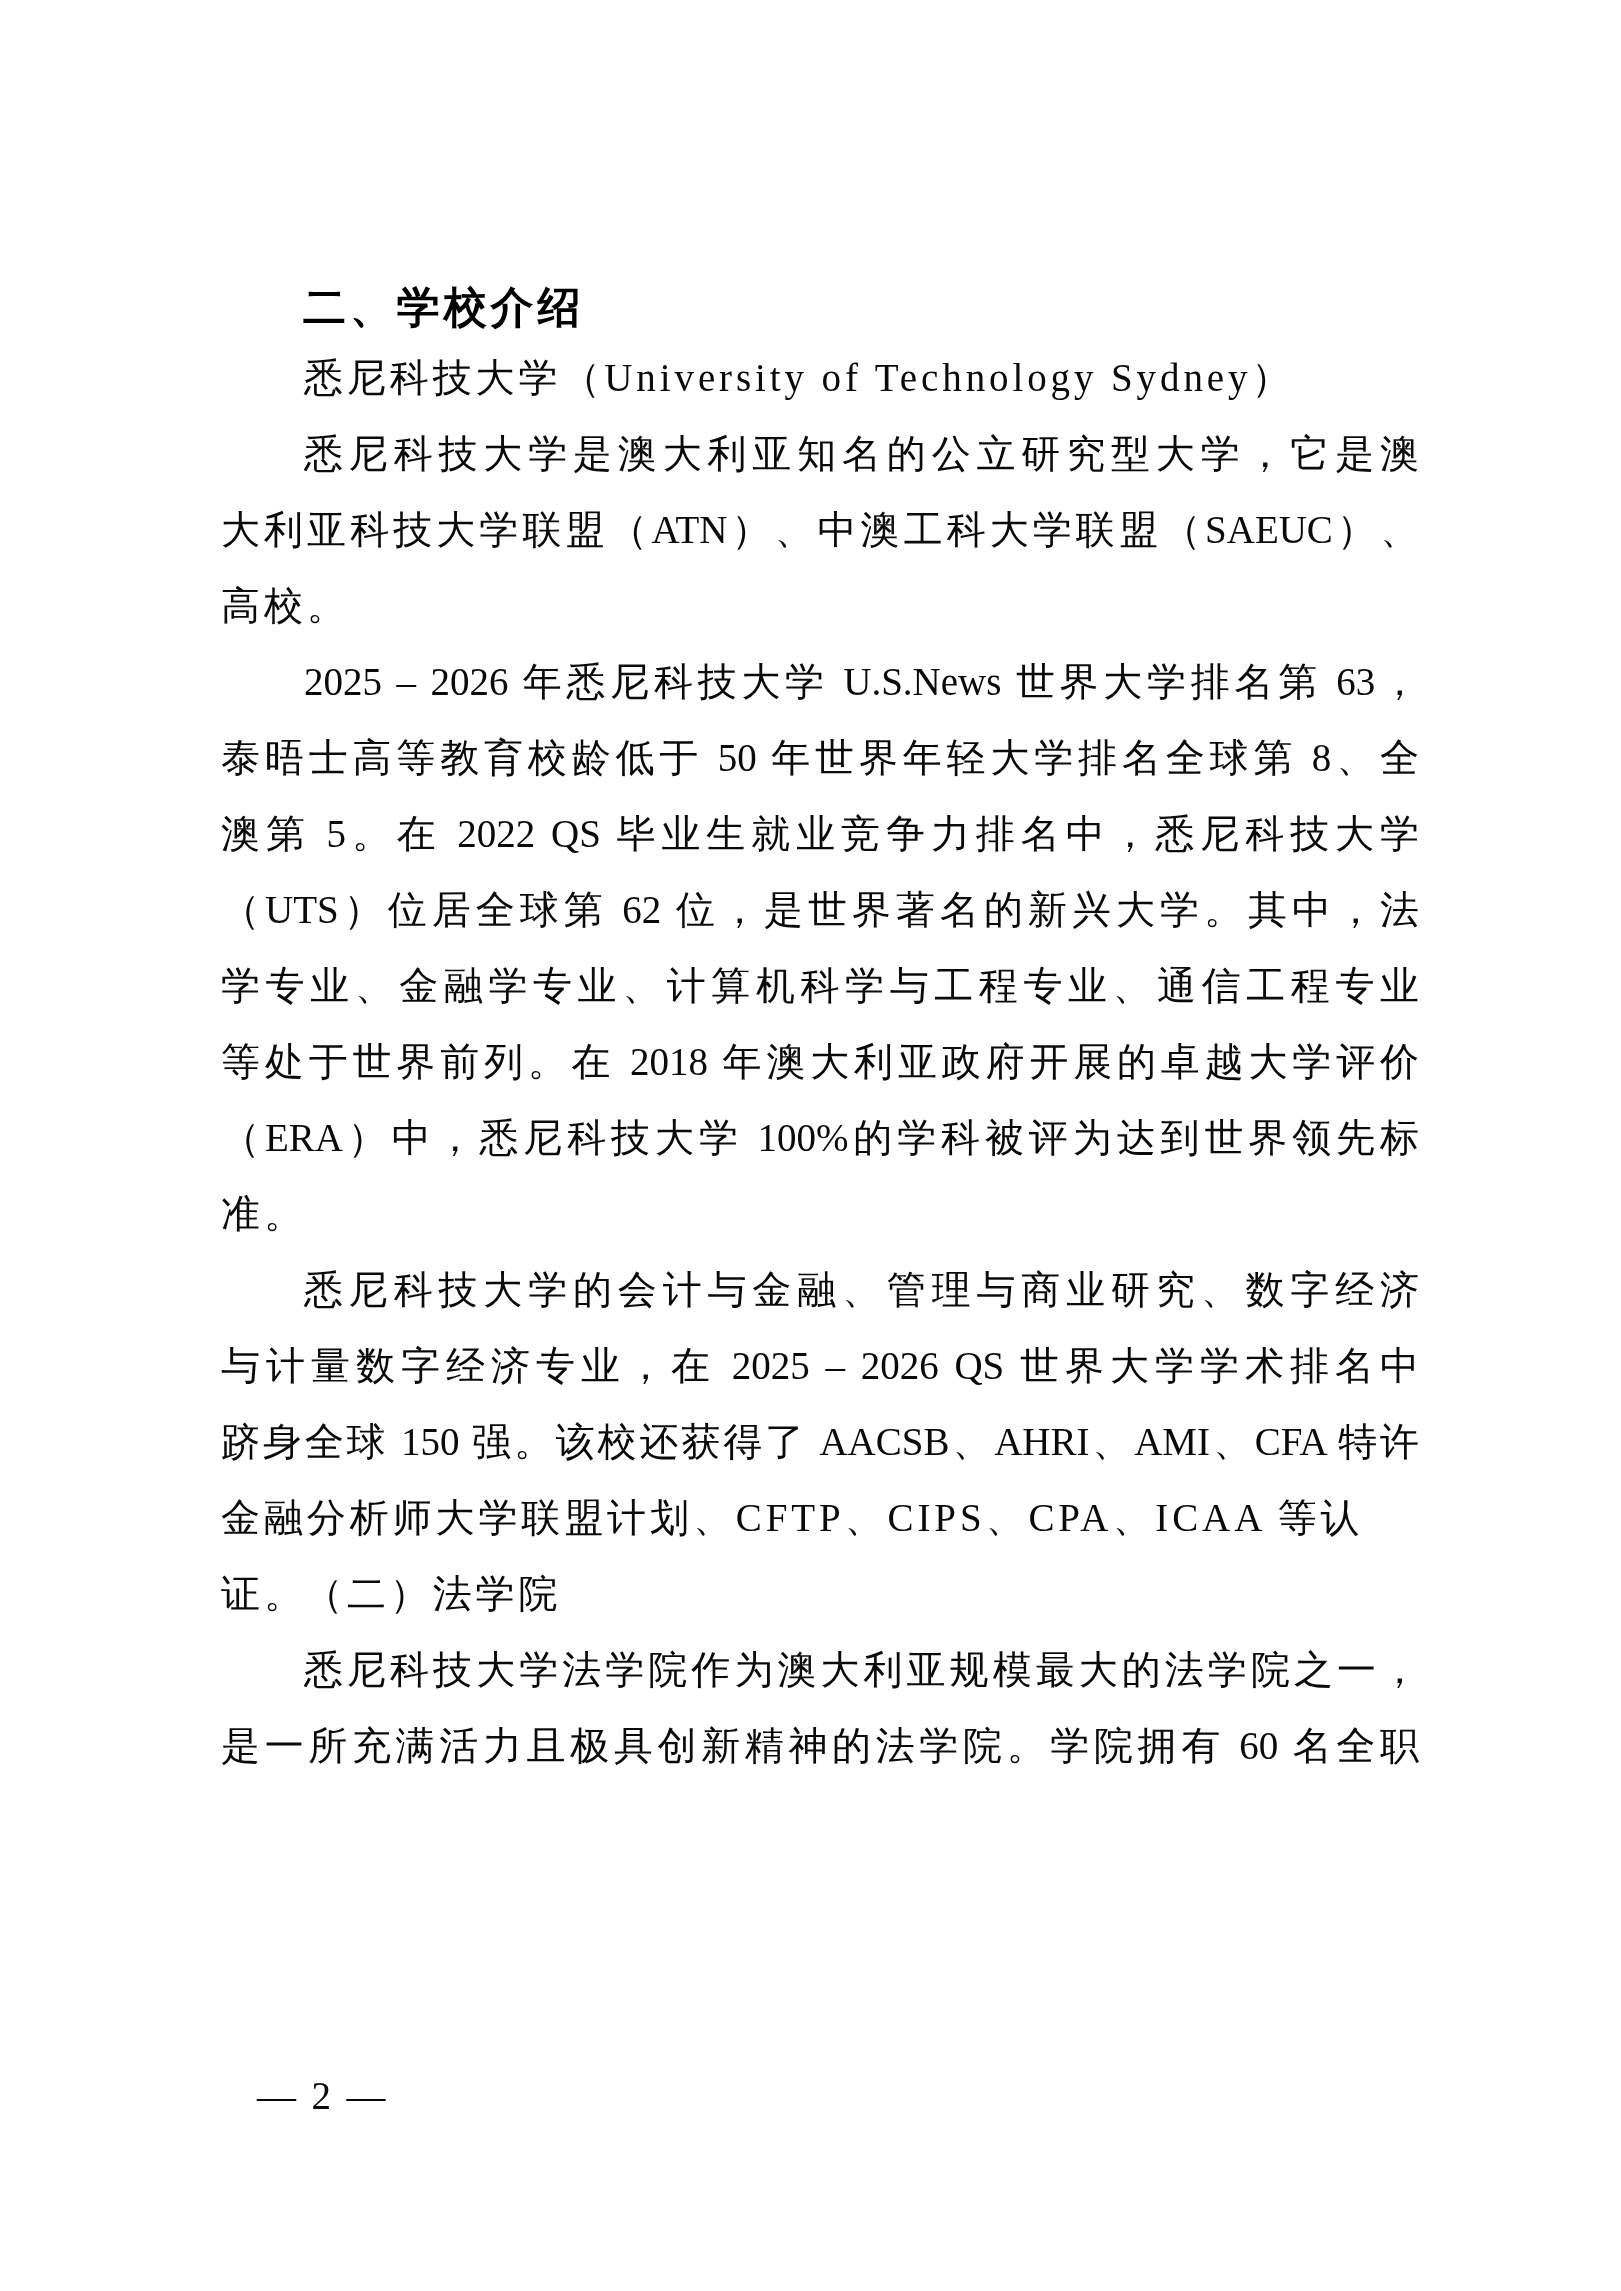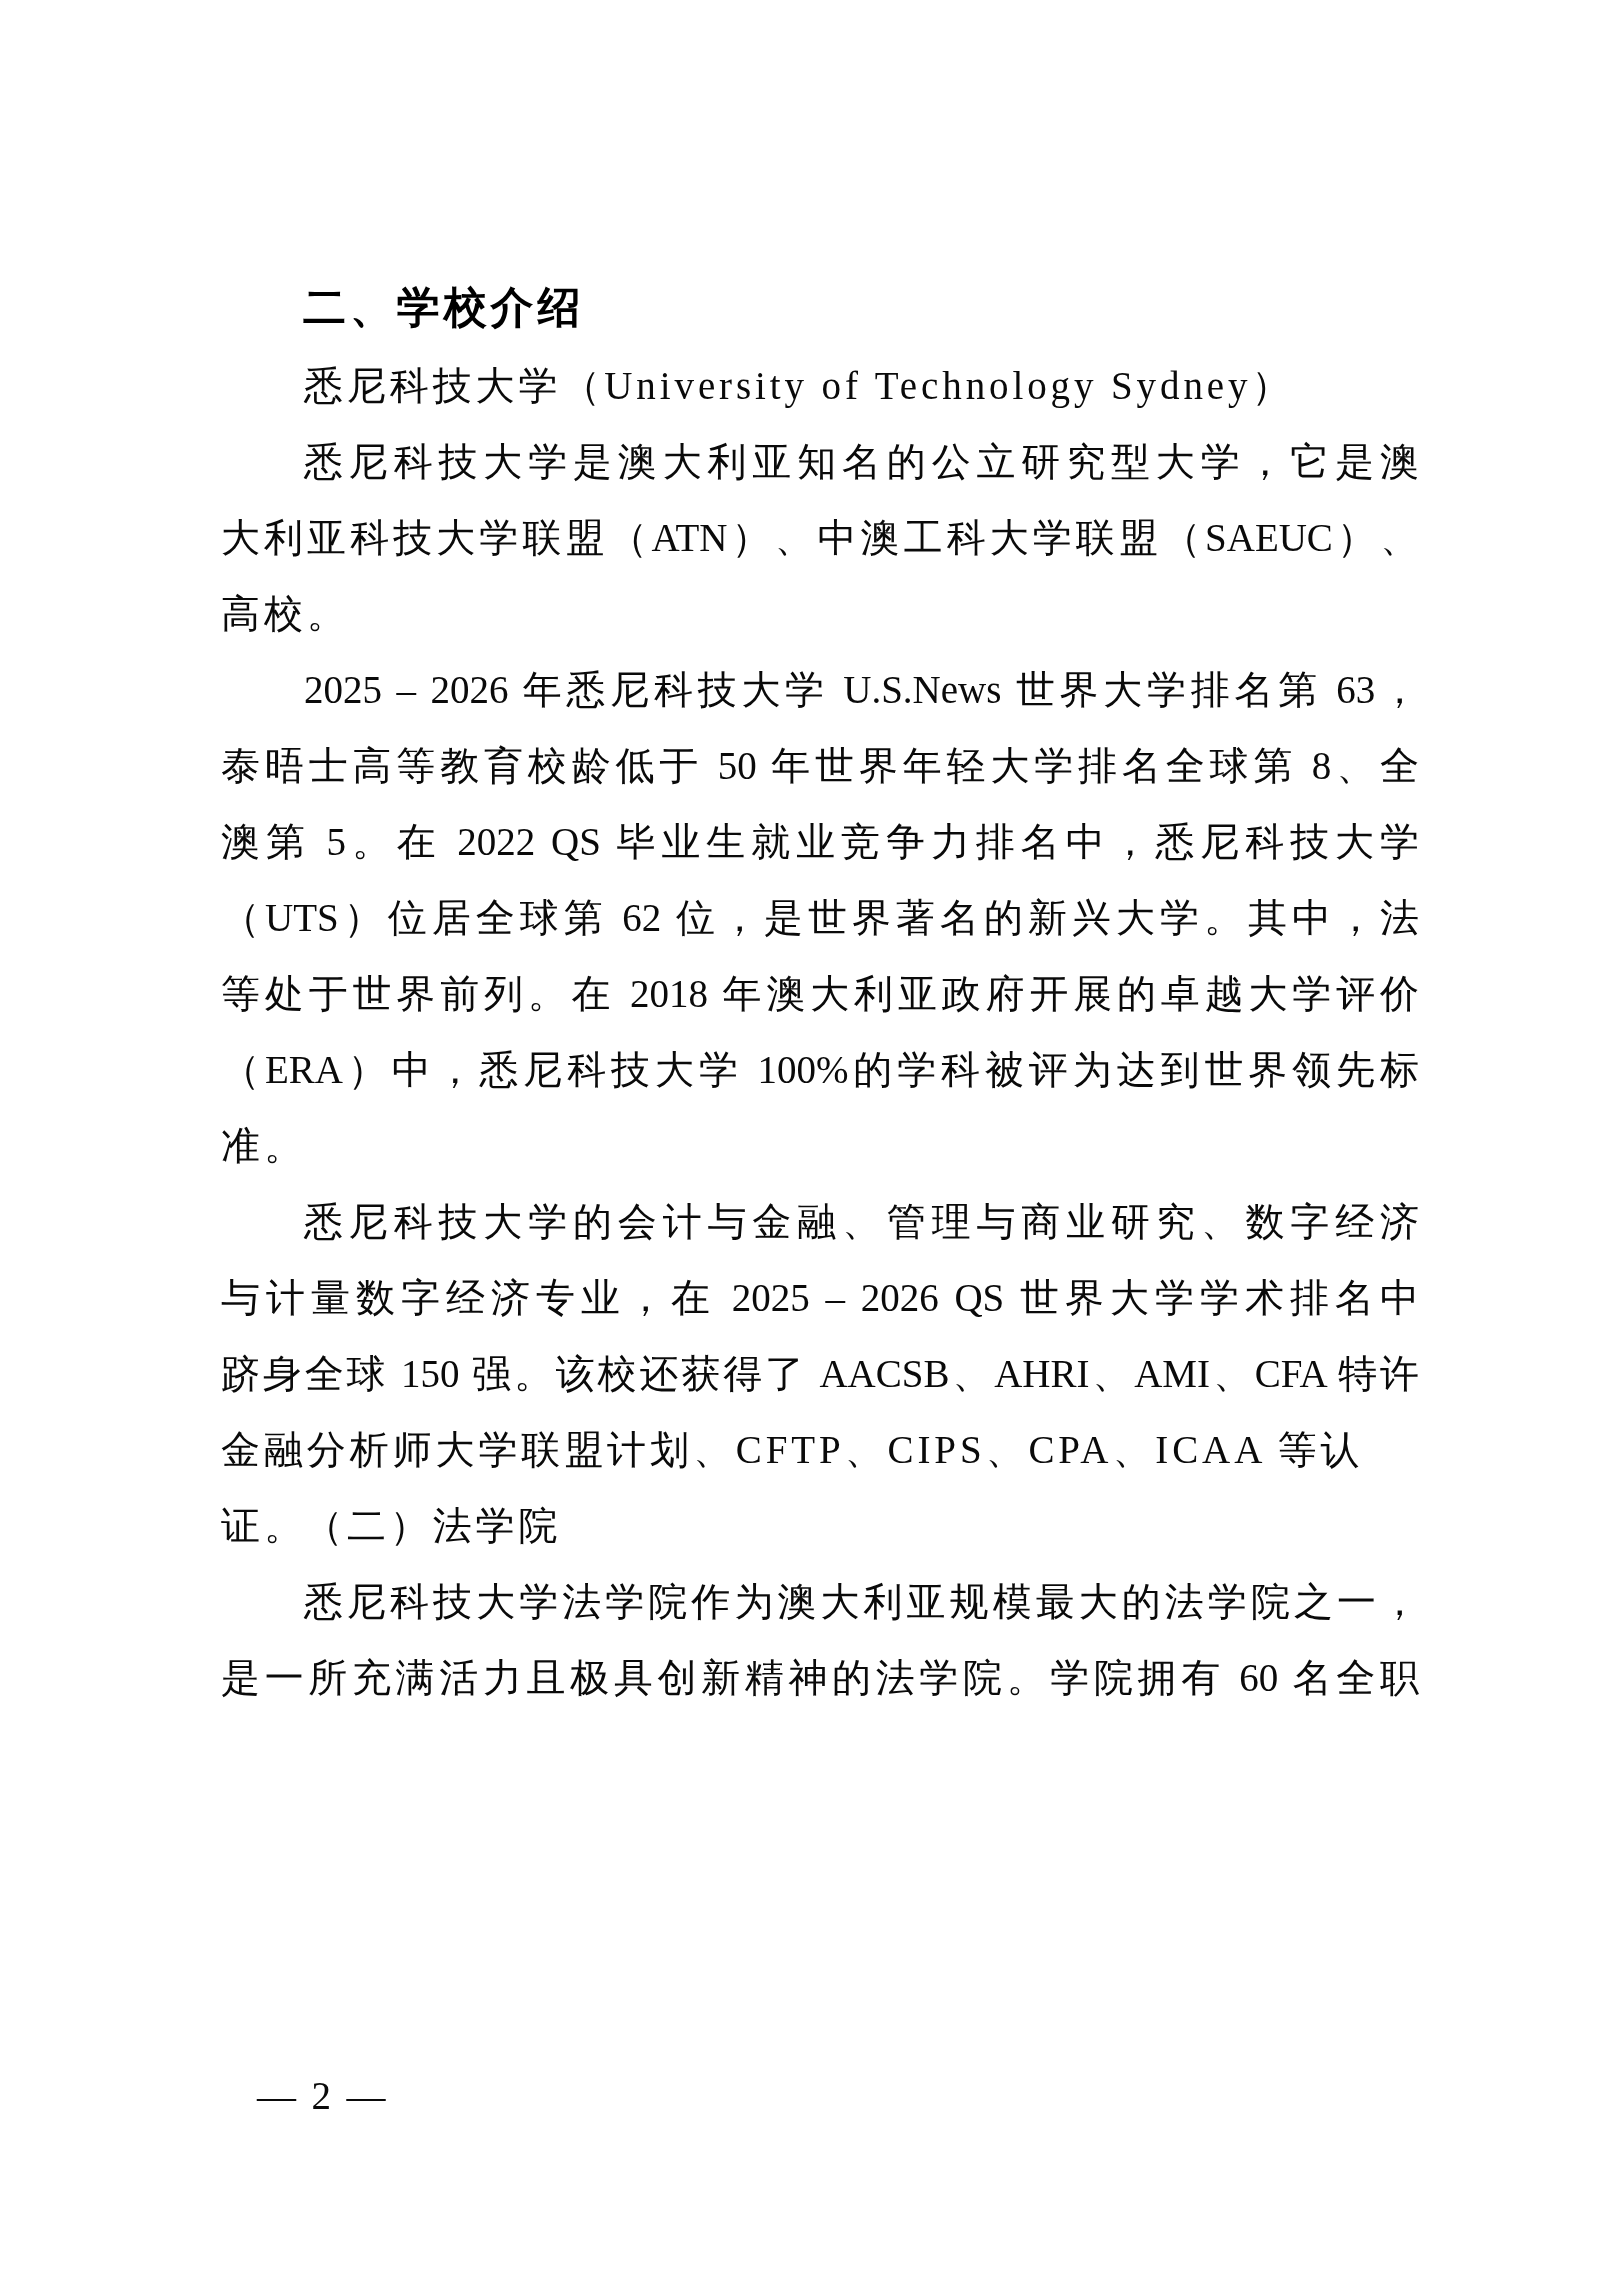--- a/index.html
+++ b/index.html
@@ -25,21 +25,21 @@
     font-family: "Liberation Sans", "DejaVu Sans", sans-serif;
     font-weight: 700;
     font-size: 43px;
     line-height: 1.1;
     letter-spacing: 3.9px;
     color: #000000;
   }
   .body-lines {
     position: absolute;
     left: 221px;
-    top: 348px;
+    top: 340px;
     width: 1198px;
   }
   .line {
     height: 76px;
     line-height: 76px;
     font-size: 39px;
     letter-spacing: 0px;
     text-align: left;
     color: #0a0a0a;
   }
@@ -71,20 +71,21 @@
 
   <div class="body-lines">
       <div class="line indent plain">悉尼科技大学（University of Technology Sydney）</div>
       <div class="line indent justify">悉尼科技大学是澳大利亚知名的公立研究型大学，它是澳</div>
       <div class="line justify">大利亚科技大学联盟（ATN）、中澳工科大学联盟（SAEUC）、</div>
       <div class="line plain">高校。</div>
       <div class="line indent justify">2025 – 2026 年悉尼科技大学 U.S.News 世界大学排名第 63，</div>
       <div class="line justify">泰晤士高等教育校龄低于 50 年世界年轻大学排名全球第 8、全</div>
       <div class="line justify">澳第 5。在 2022 QS 毕业生就业竞争力排名中，悉尼科技大学</div>
       <div class="line justify">（UTS）位居全球第 62 位，是世界著名的新兴大学。其中，法</div>
+      <div class="line justify">学专业、金融学专业、计算机科学与工程专业、通信工程专业</div>
       <div class="line justify">等处于世界前列。在 2018 年澳大利亚政府开展的卓越大学评价</div>
       <div class="line justify">（ERA）中，悉尼科技大学 100%的学科被评为达到世界领先标</div>
       <div class="line plain">准。</div>
       <div class="line indent justify">悉尼科技大学的会计与金融、管理与商业研究、数字经济</div>
       <div class="line justify">与计量数字经济专业，在 2025 – 2026 QS 世界大学学术排名中</div>
       <div class="line justify">跻身全球 150 强。该校还获得了 AACSB、AHRI、AMI、CFA 特许</div>
       <div class="line plain">金融分析师大学联盟计划、CFTP、CIPS、CPA、ICAA 等认证。</div>
       <div class="line indent plain">（二）法学院</div>
       <div class="line indent justify">悉尼科技大学法学院作为澳大利亚规模最大的法学院之一，</div>
       <div class="line justify">是一所充满活力且极具创新精神的法学院。学院拥有 60 名全职</div>

